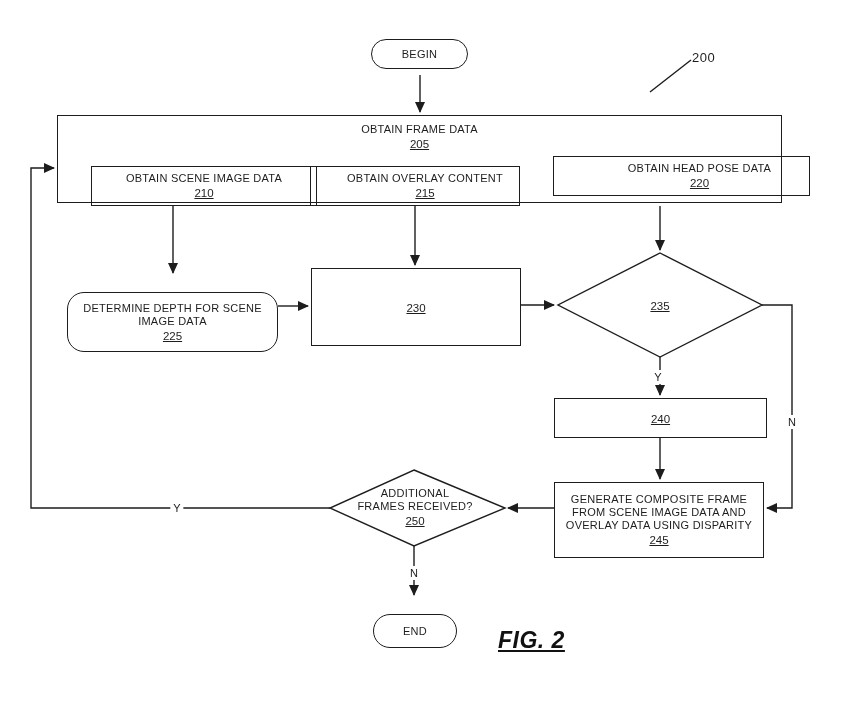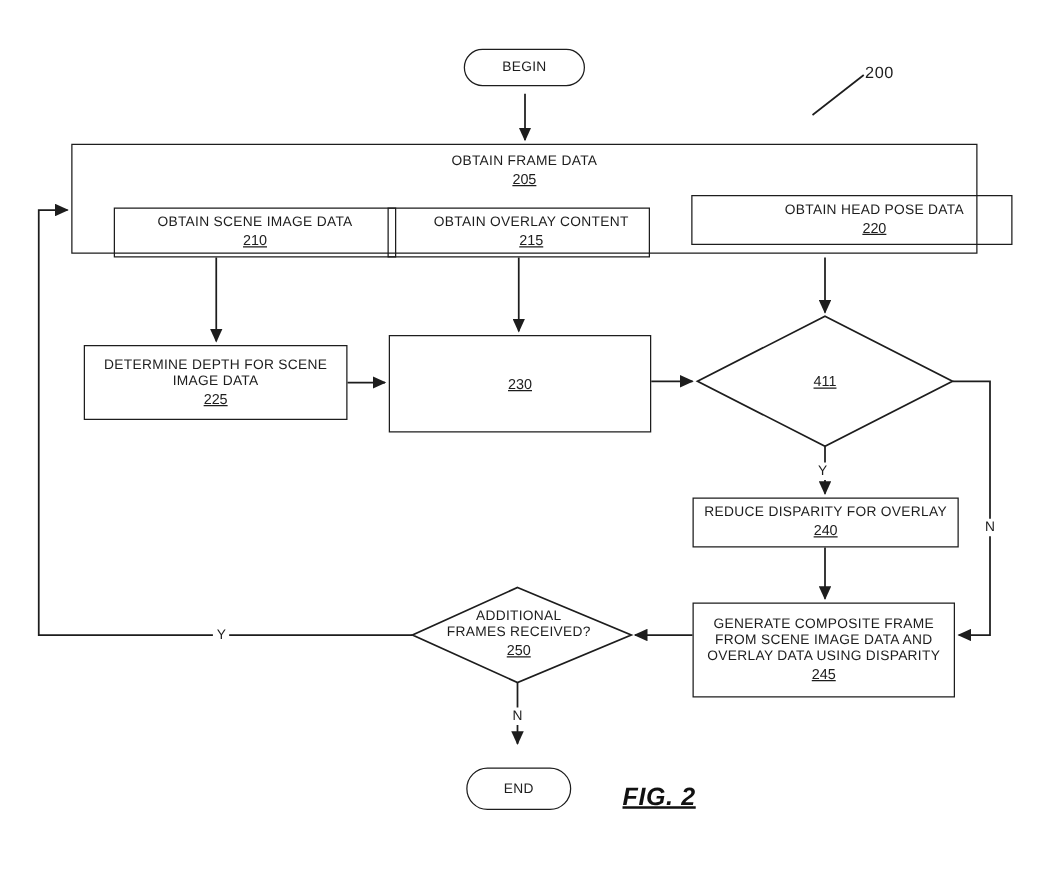--- a/index.html
+++ b/index.html
@@ -19,21 +19,21 @@
     position:absolute;display:flex;flex-direction:column;align-items:center;
     justify-content:center;text-align:center;box-sizing:border-box;
   }
   .lbl{font-size:11px;line-height:13px;letter-spacing:0.25px;white-space:pre-line;}
   .refnum{font-size:11.5px;line-height:14px;margin-top:1px;text-decoration:underline;}
   .elabel{
     position:absolute;font-size:11px;line-height:12px;background:#ffffff;
     padding:1px 3px;transform:translate(-50%,-50%);
   }
   .fig-caption{
-    position:absolute;left:498px;top:627px;font-size:20px;font-weight:bold;
+    position:absolute;left:498px;top:627px;font-size:23px;font-weight:bold;
     font-style:italic;text-decoration:underline;letter-spacing:0.5px;color:#111;
   }
   .ref-200{position:absolute;left:692px;top:50px;font-size:13px;letter-spacing:0.5px;}
 </style>
 </head>
 <body>
 
 <div class="stage">
 
   <svg class="connectors" width="847" height="702" viewBox="0 0 847 702">
@@ -92,36 +92,35 @@
   <div class="box" style="left:310px;top:166px;width:210px;height:40px;padding-left:20px;">
     <span class="lbl">OBTAIN OVERLAY CONTENT</span>
     <span class="refnum">215</span>
   </div>
 
   <div class="box" style="left:553px;top:156px;width:257px;height:40px;padding-left:36px;">
     <span class="lbl">OBTAIN HEAD POSE DATA</span>
     <span class="refnum">220</span>
   </div>
 
-  <div class="box" style="left:67px;top:276px;width:211px;height:60px;">
+  <div class="box" style="left:67px;top:292px;width:211px;height:60px;border-radius:17px;">
     <span class="lbl">DETERMINE DEPTH FOR SCENE
 IMAGE DATA</span>
     <span class="refnum">225</span>
   </div>
 
   <div class="box" style="left:311px;top:268px;width:210px;height:78px;">
     <span class="refnum">230</span>
   </div>
 
   <div class="dtext" style="left:575px;top:266px;width:170px;height:78px;">
-    <span class="refnum">411</span>
+    <span class="refnum">235</span>
   </div>
 
   <div class="box" style="left:554px;top:398px;width:213px;height:40px;">
-    <span class="lbl">REDUCE DISPARITY FOR OVERLAY</span>
     <span class="refnum">240</span>
   </div>
 
   <div class="box" style="left:554px;top:482px;width:210px;height:76px;">
     <span class="lbl">GENERATE COMPOSITE FRAME
 FROM SCENE IMAGE DATA AND
 OVERLAY DATA USING DISPARITY</span>
     <span class="refnum">245</span>
   </div>
 

